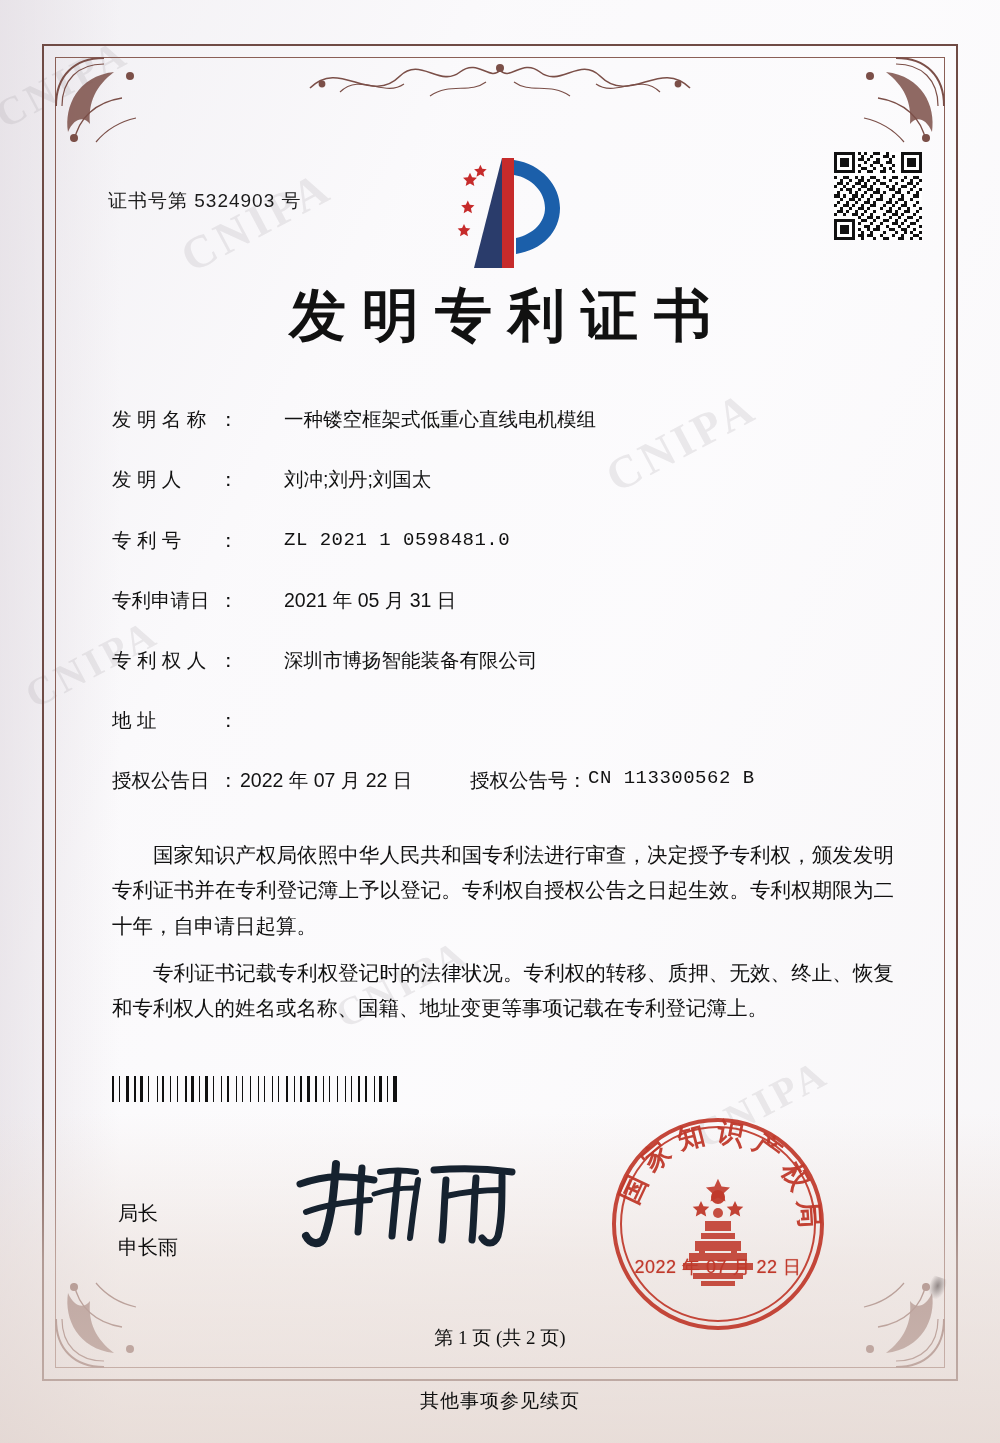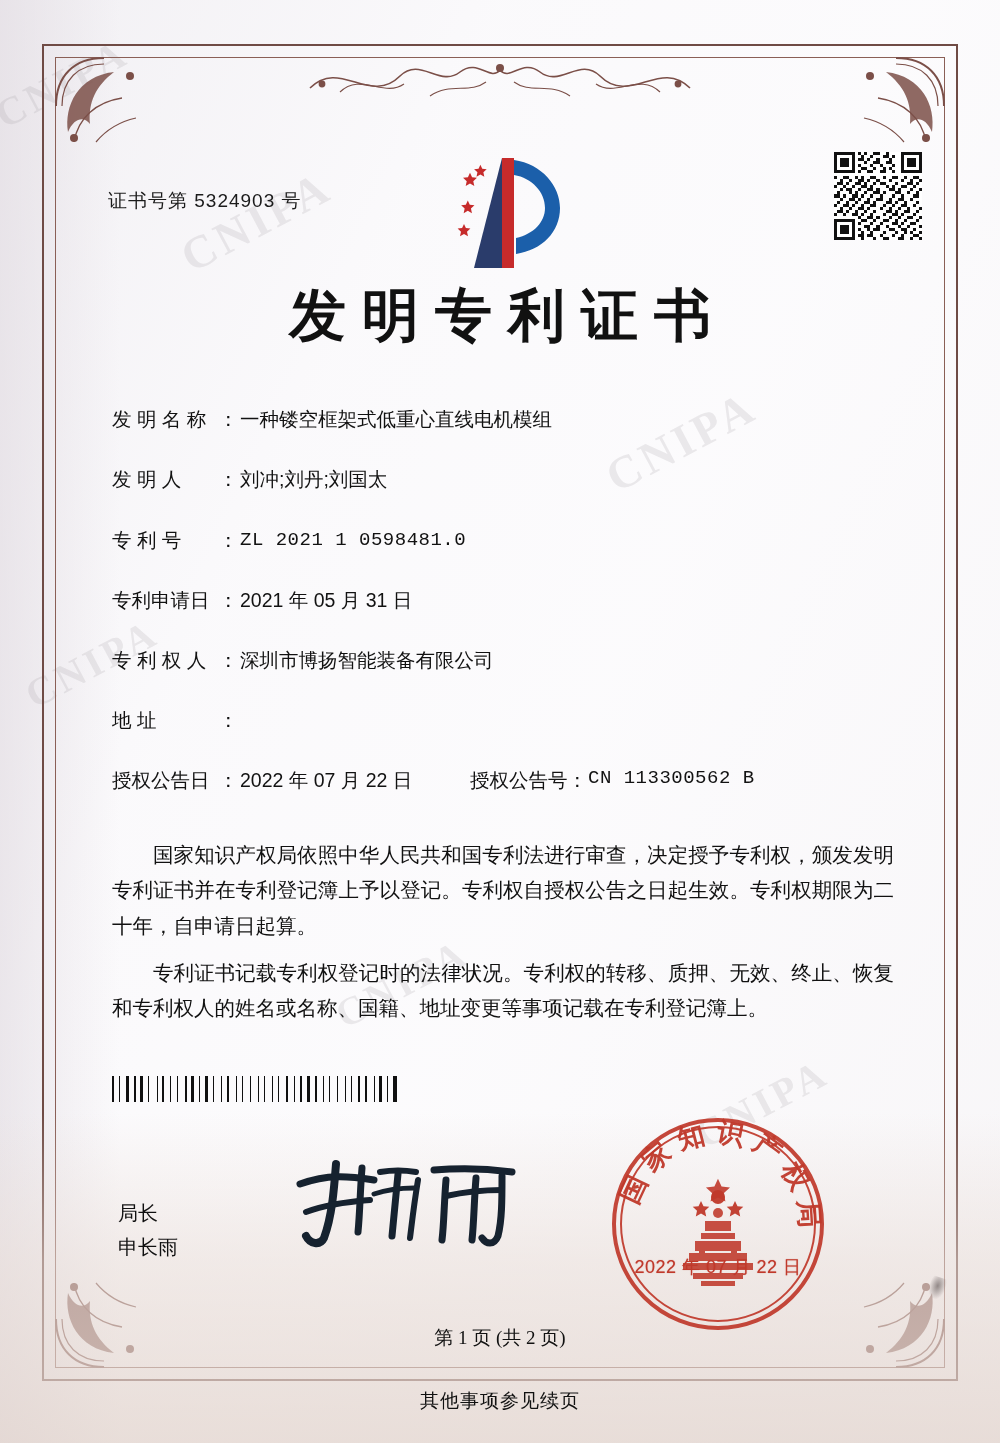--- a/index.html
+++ b/index.html
@@ -140,21 +140,21 @@
   }
   .field-label {
     width: 128px;
     flex: 0 0 128px;
     display: flex;
     justify-content: space-between;
     white-space: nowrap;
   }
   .field-label span { display: inline-block; }
   .field-colon { margin: 0 2px 0 0; }
-  .field-value { flex: 1; }
+  .field-value { flex: 1; margin-left: 44px; }
   .mono { font-family: "Liberation Mono", monospace; font-size: 19px; letter-spacing: 0.5px;}
 
   #row-grant { display:flex; align-items:flex-start; margin-bottom: 26px; }
   #grant-date-label { width:128px; flex:0 0 128px; display:flex; justify-content:space-between; white-space:nowrap;}
   #grant-date-value { width: 230px; }
   #grant-no-label { width: 118px; flex:0 0 118px; display:flex; justify-content:space-between; white-space:nowrap;align-items:center;}
   #grant-no-value { flex:1; }
 
   
   #paragraphs {

